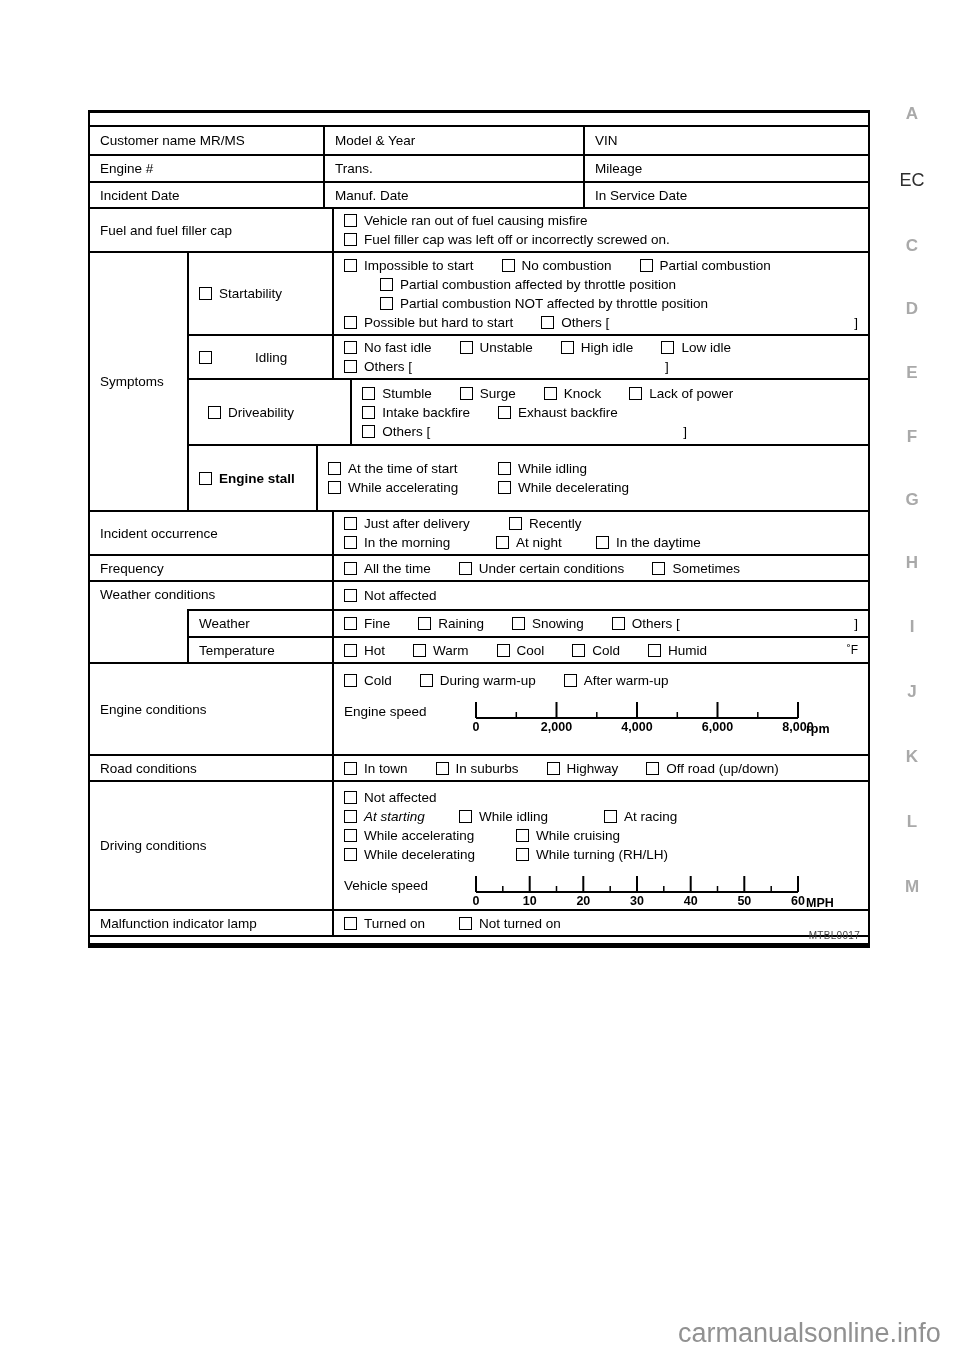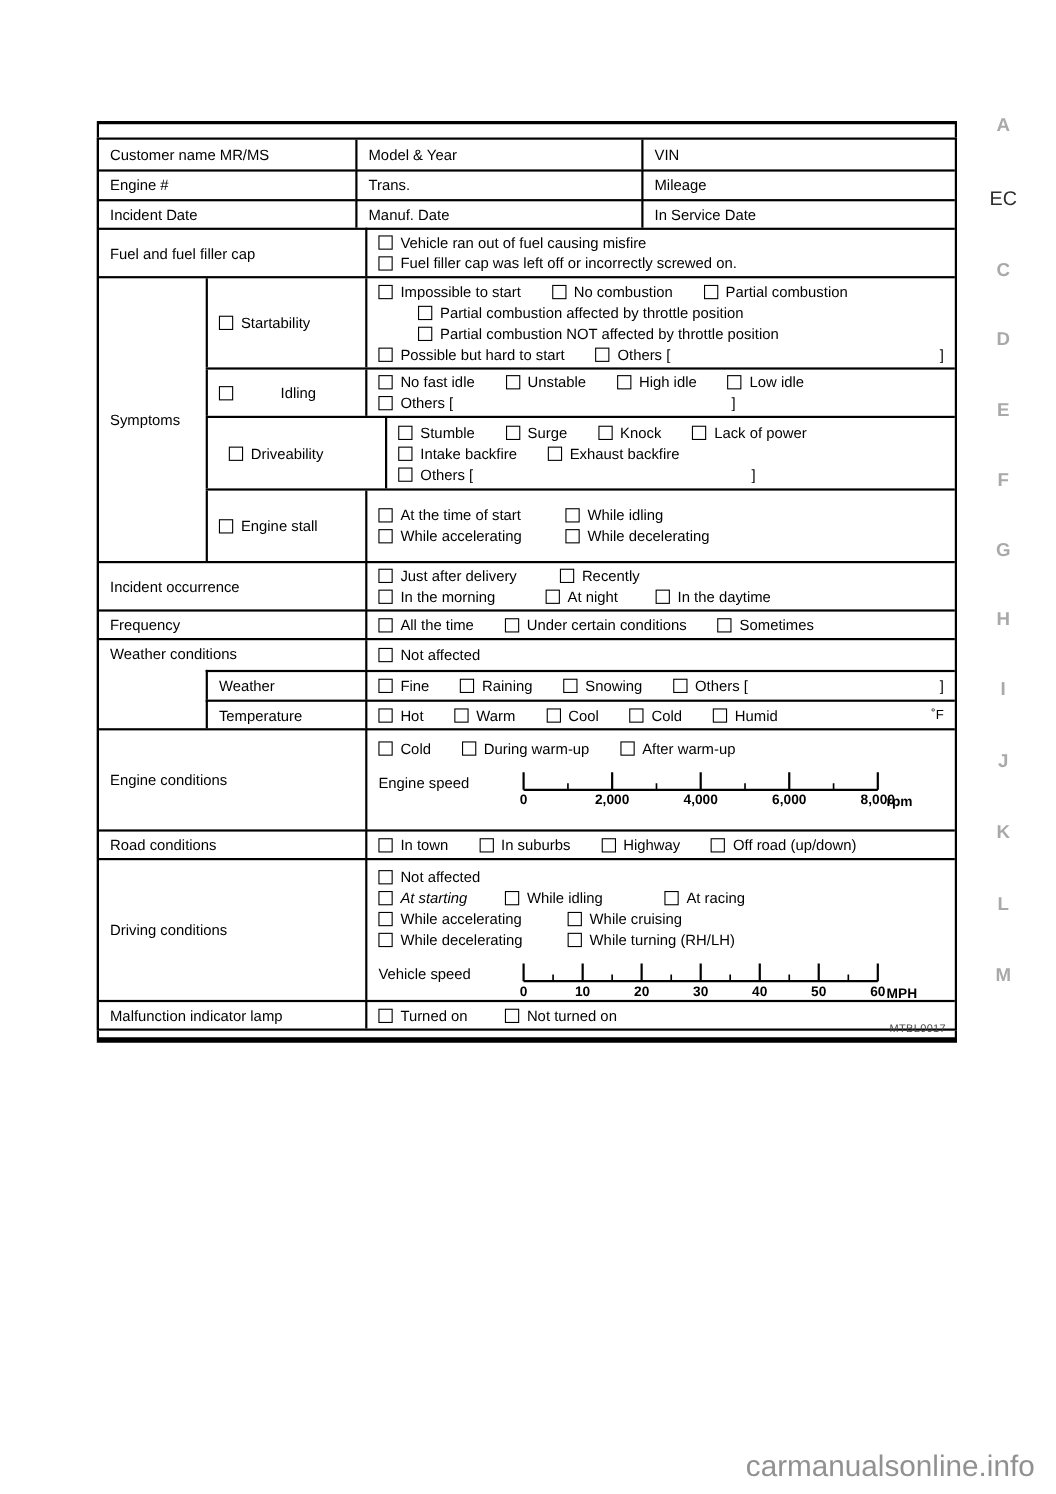--- a/index.html
+++ b/index.html
@@ -217,21 +217,21 @@
                 <div class="line">
                   <span class="item">
                     <span class="cb"></span>
                     <span>Others [</span>
                   </span>
                   <span class="closeM">]</span>
                 </div>
               </div>
             </div>
             <div class="row bt" style="height: 64px;">
-              <div class="c bl" style="width: 145px;">
+              <div class="c bl" style="width: 129px; font-weight: bold;">
                 <span class="cb"></span>
                 <span>Engine stall</span>
               </div>
               <div class="c content bl" style="width: 536px;">
                 <div class="line">
                   <span class="item fw" style="width: 170px;">
                     <span class="cb"></span>
                     <span>At the time of start</span>
                   </span>
                   <span class="item">

